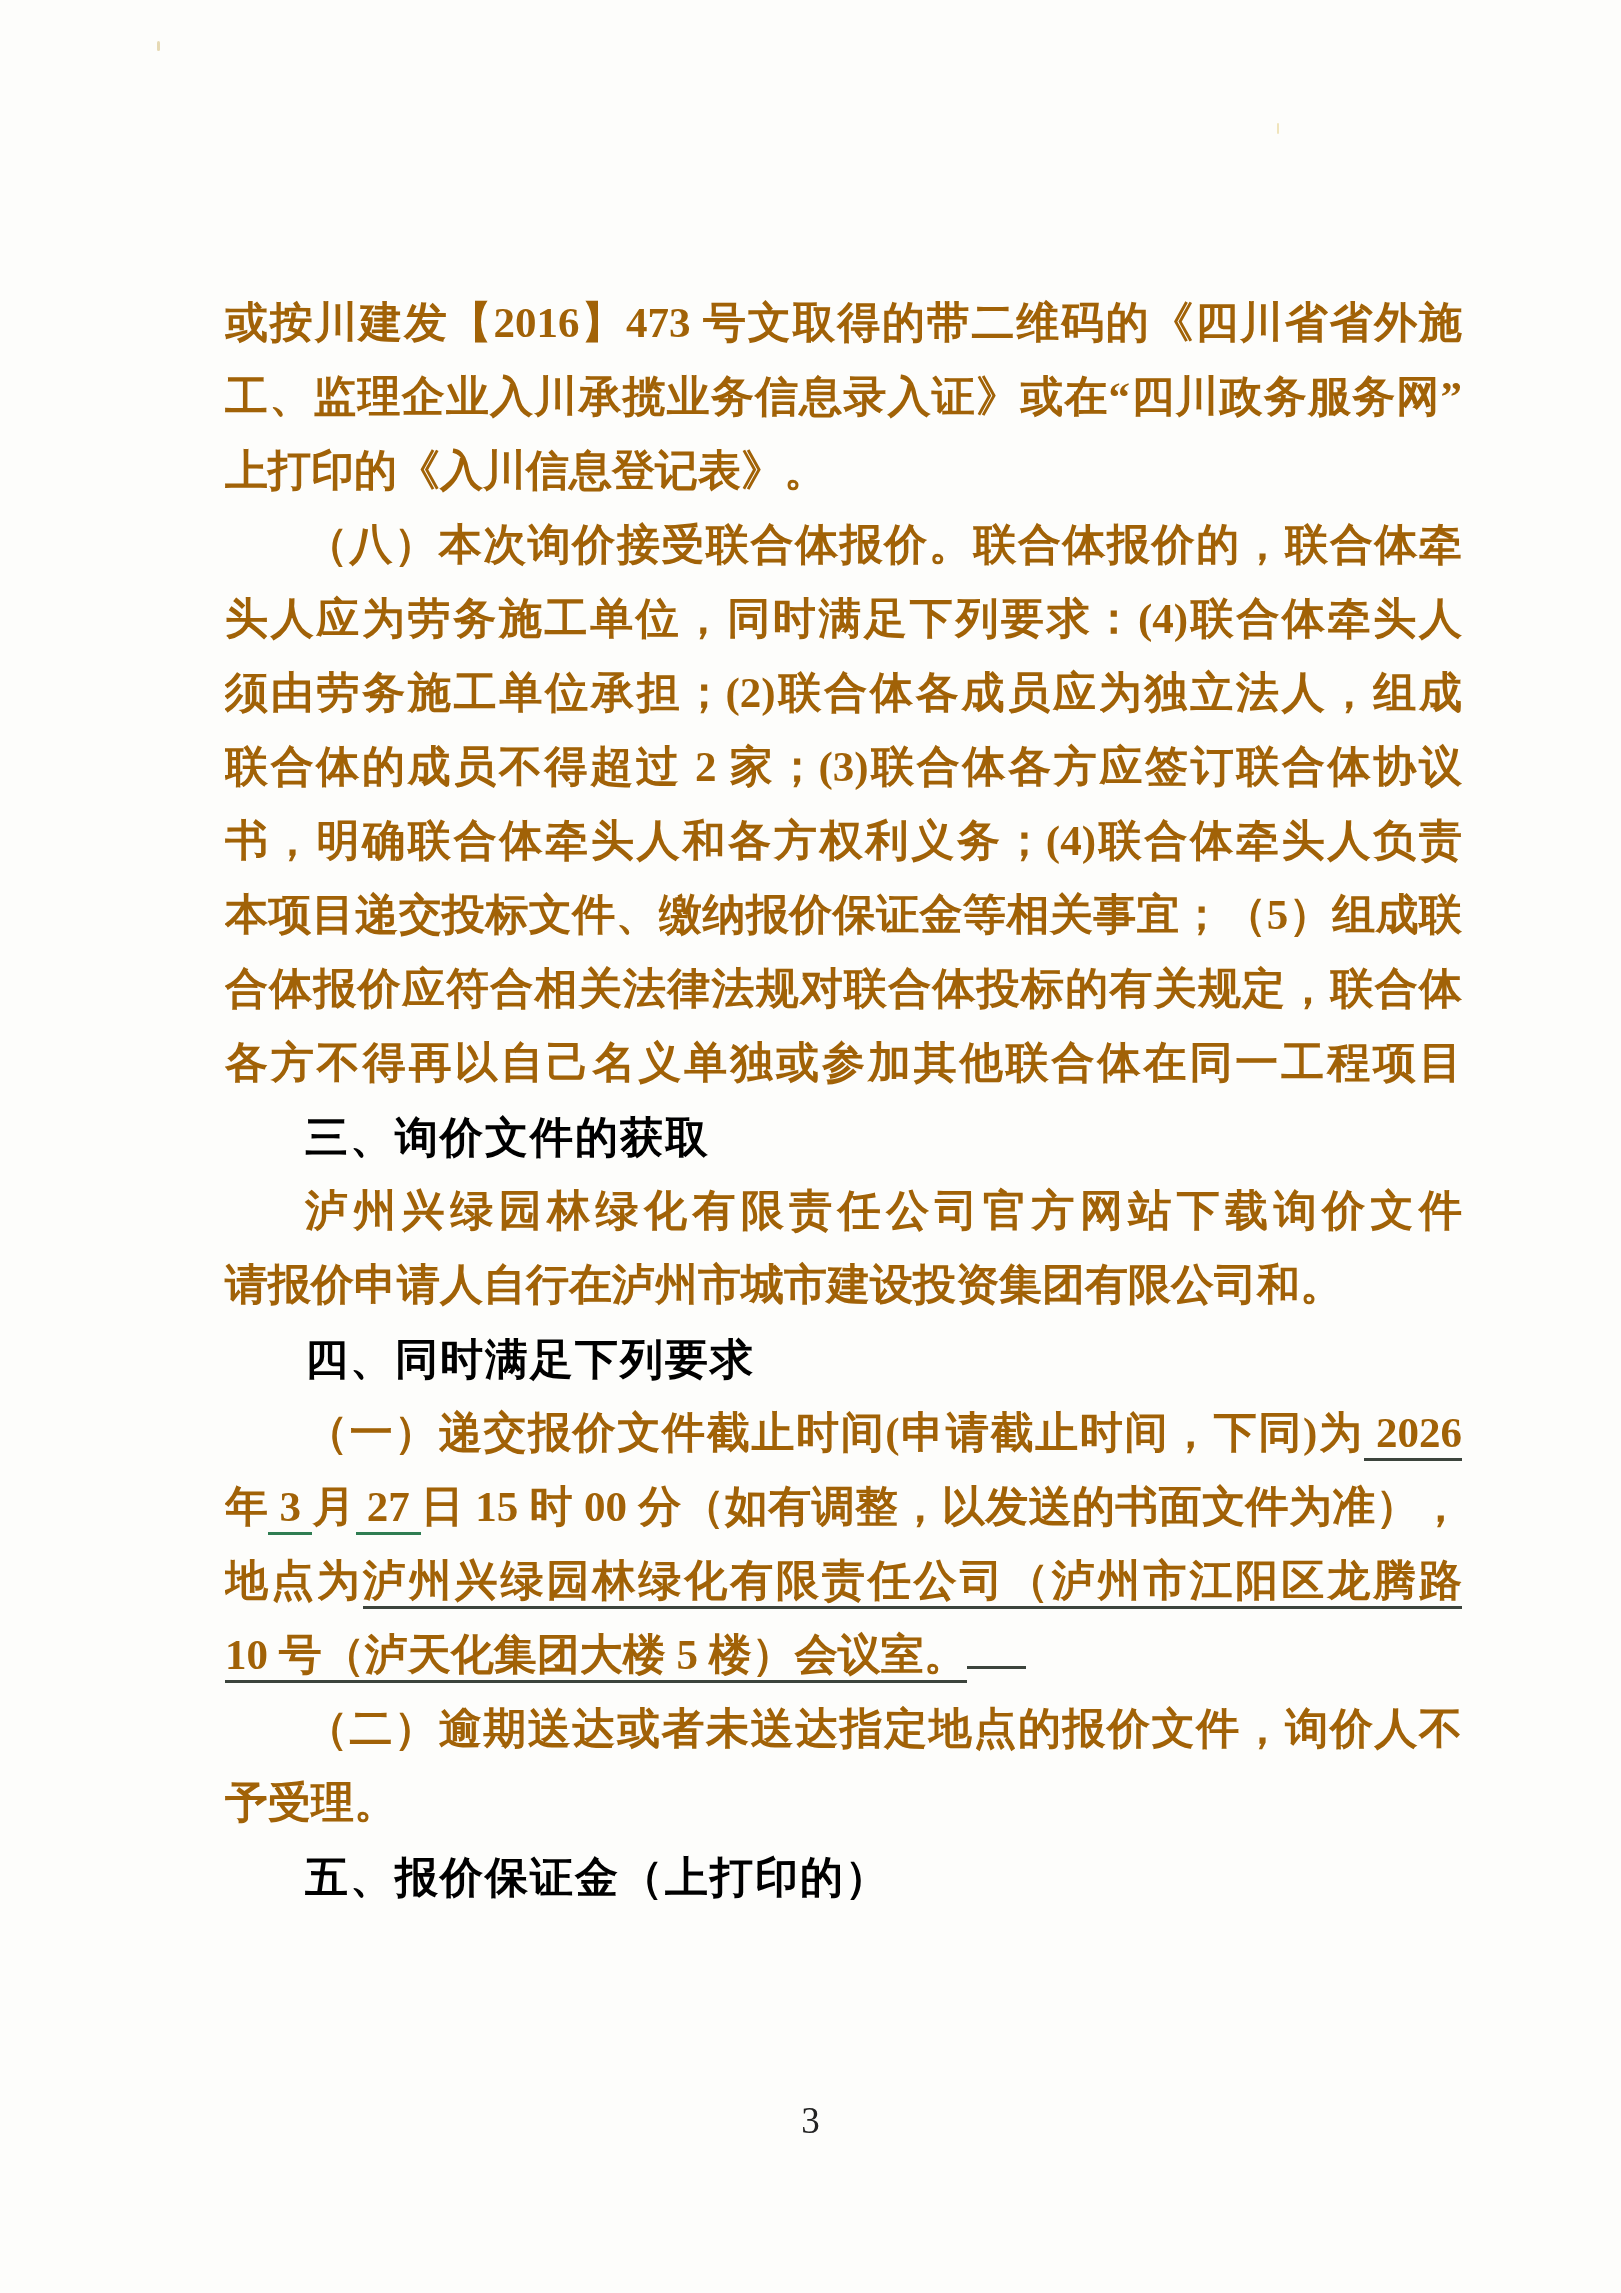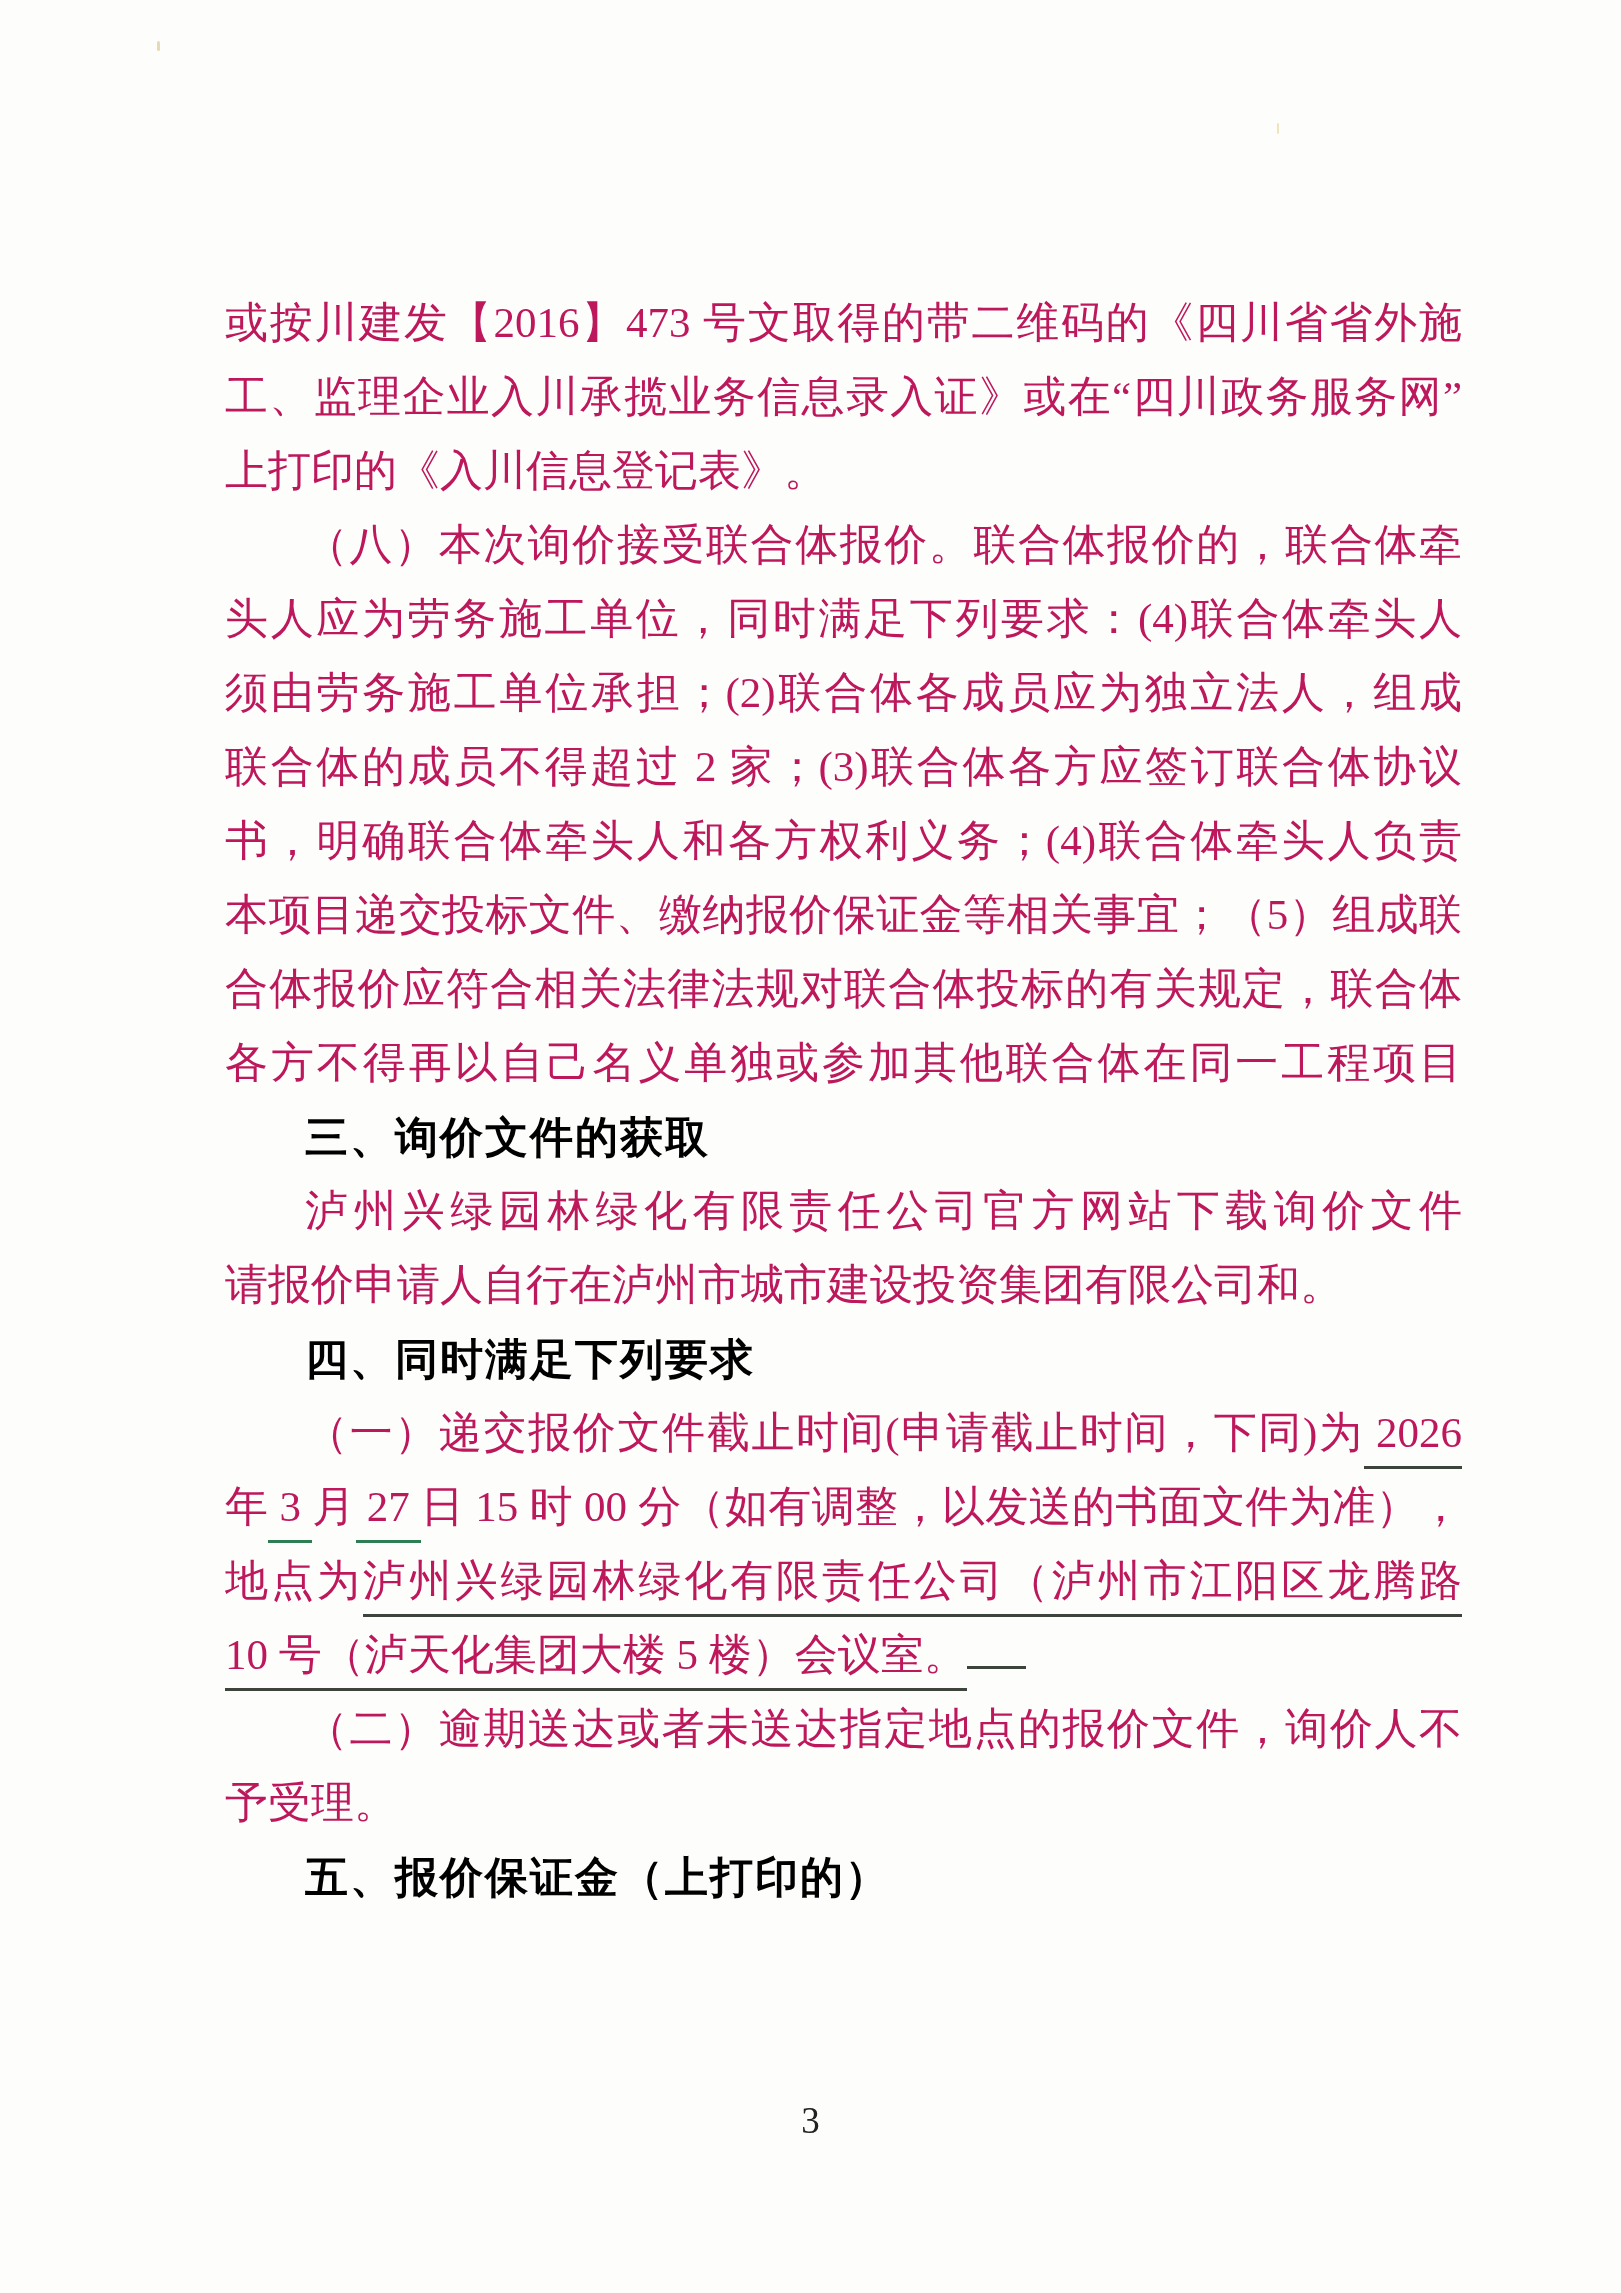--- a/index.html
+++ b/index.html
@@ -12,37 +12,38 @@
   }
   .content{
     position:absolute;
     left:225px;top:286px;
     width:1237px;
   }
   .line{
     height:74px;
     line-height:74px;
     font-size:43px;
-    color:#be185d;
+    color:#a16207;
     text-align:justify;
     text-align-last:left;
     white-space:nowrap;
+    font-weight:bold;
   }
   .line.just{ text-align-last:justify; white-space:normal; overflow:hidden; }
   .line.ind{ text-indent:80px; }
   .line.heading{
     font-family:"DejaVu Sans","Liberation Sans",sans-serif;
     font-weight:700;
     color:#000000;
     text-indent:80px;
     letter-spacing:2px;
   }
   .u{
     border-bottom:3.9px solid #3c443c;
-    padding-bottom:10px;
+    padding-bottom:2px;
   }
   .u.ug{ border-bottom-color:#2f7d52; }
   .u.trail{ display:inline-block; width:59px; height:9.8px; vertical-align:baseline; }
   .footer{
     position:absolute;
     left:0;top:2099px;width:100%;
     text-align:center;
     font-size:37px;
     color:#222;
     font-family:"Liberation Serif","DejaVu Serif",serif;

